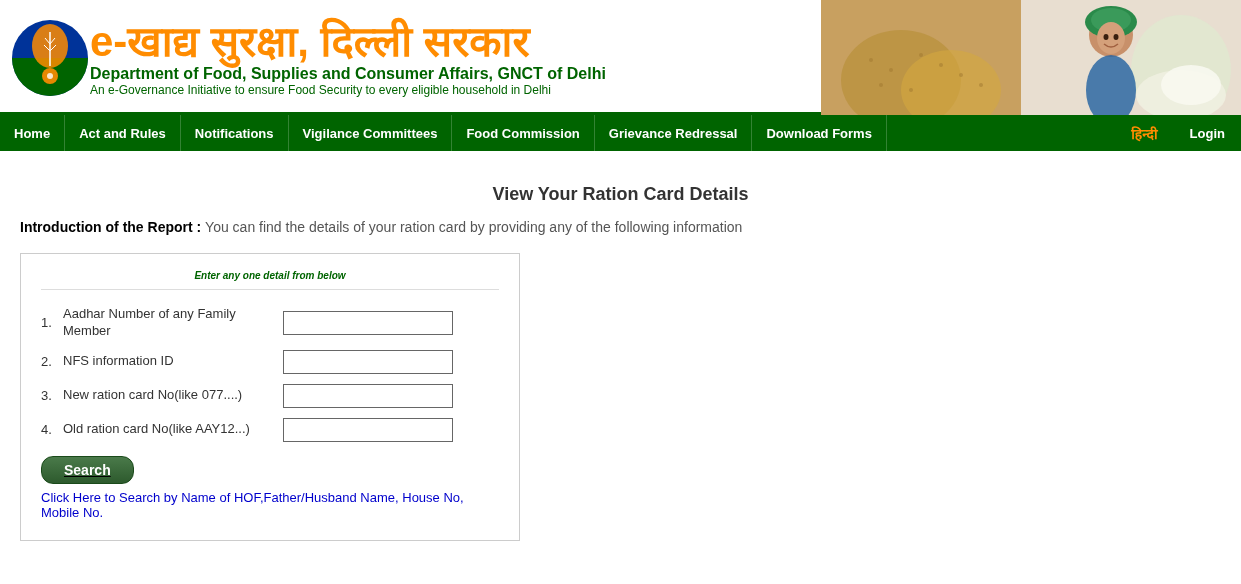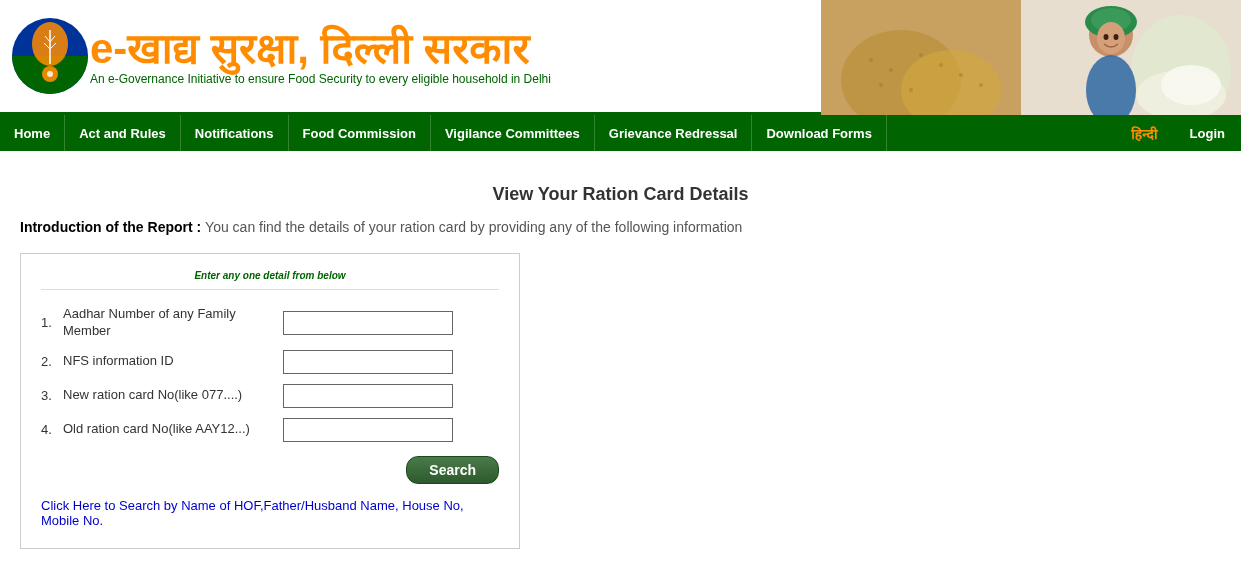--- a/index.html
+++ b/index.html
@@ -1,21 +1,21 @@
 <!DOCTYPE html>
 <html><head>
   <meta charset="utf-8">
   <style>
     * { margin: 0; padding: 0; box-sizing: border-box; }
     body { font-family: Arial, sans-serif; background: #fff; min-width: 1241px; }
 
     
     .header {
       display: flex;
-      align-items: center;
+      align-items: flex-end;
       background: #fff;
       border-bottom: 3px solid #006400;
       padding: 14px 10px;
       height: 115px;
       position: relative;
     }
     .header-logo {
       display: flex;
       align-items: center;
       flex: 1;
@@ -163,23 +163,24 @@
     }
     .form-row input {
       border: 1px solid #666;
       height: 24px;
       width: 170px;
       font-size: 13px;
       padding: 2px 4px;
     }
     .search-btn-row {
       display: flex;
-      justify-content: flex-end;
+      justify-content: flex-start;
       margin-top: 14px;
-      margin-bottom: 14px;
+      margin-bottom: 6px;
+      text-decoration: underline;
     }
     .search-btn {
       background: linear-gradient(to bottom, #4a7a4a, #2d5a2d);
       color: #fff;
       font-size: 14px;
       font-weight: bold;
       border: 1px solid #1a4a1a;
       border-radius: 12px;
       padding: 5px 22px;
       cursor: pointer;
@@ -218,20 +219,21 @@
       <line x1="45" y1="20" x2="40" y2="26" stroke="#fff" stroke-width="1"></line>
       <line x1="34" y1="27" x2="40" y2="33" stroke="#fff" stroke-width="1"></line>
       <line x1="46" y1="27" x2="40" y2="33" stroke="#fff" stroke-width="1"></line>
 
       <circle cx="40" cy="58" r="8" fill="#ff8c00" opacity="0.9"></circle>
       <circle cx="40" cy="58" r="3" fill="#fff" opacity="0.8"></circle>
     </svg>
 
     <div class="header-text">
       <h1>e-खाद्य सुरक्षा, दिल्ली सरकार</h1>
+      <div class="dept">Department of Food, Supplies and Consumer Affairs, GNCT of Delhi</div>
       <div class="tagline">An e-Governance Initiative to ensure Food Security to every eligible household in Delhi</div>
     </div>
   </div>
 
   <div class="header-images">
     <div class="header-img-placeholder">
       
       <svg width="200" height="115" viewBox="0 0 200 115">
         <rect width="200" height="115" fill="#c8a060"></rect>
         <ellipse cx="80" cy="80" rx="60" ry="50" fill="#b8903a" opacity="0.7"></ellipse>
@@ -272,22 +274,22 @@
         <ellipse cx="170" cy="85" rx="30" ry="20" fill="#f8f8f0" opacity="0.9"></ellipse>
       </svg>
     </div>
   </div>
 </div>
 
 <nav class="navbar">
   <a class="nav-item">Home</a>
   <a class="nav-item">Act and Rules</a>
   <a class="nav-item">Notifications</a>
+  <a class="nav-item">Vigilance Committees</a>
   <a class="nav-item">Food Commission</a>
-  <a class="nav-item">Vigilance Committees</a>
   <a class="nav-item">Grievance Redressal</a>
   <a class="nav-item">Download Forms</a>
   <div class="nav-spacer"></div>
   <div class="nav-hindi">हिन्दी</div>
   <div class="nav-login">Login</div>
 </nav>
 
 <div class="main-content">
   <div class="page-title">View Your Ration Card Details</div>
 

